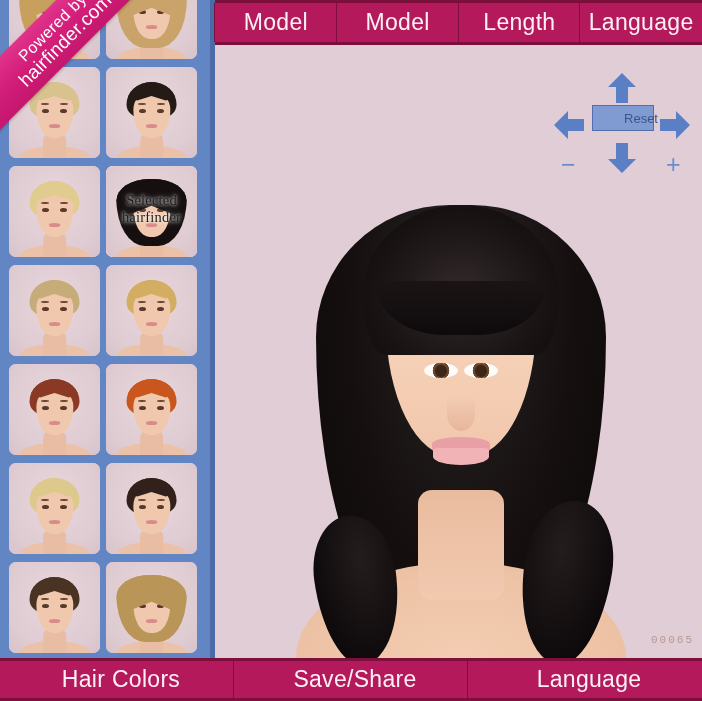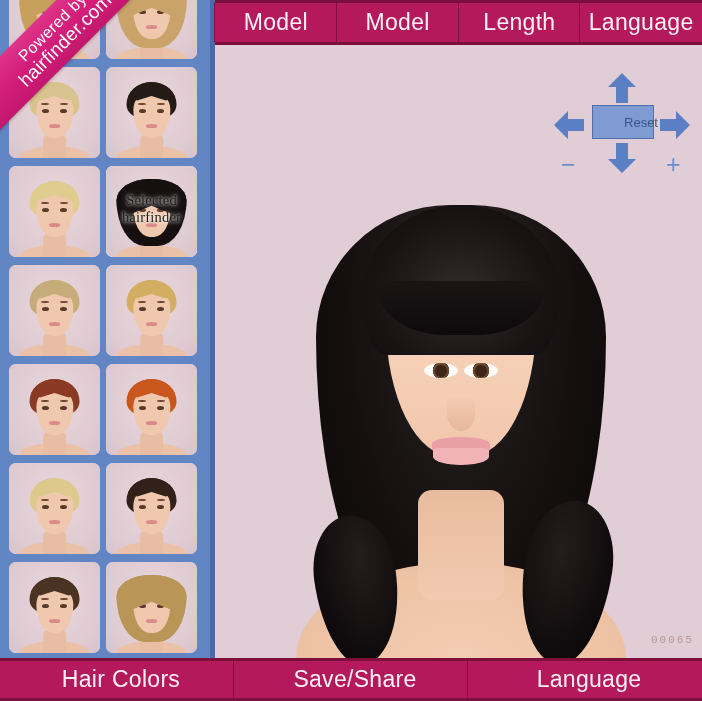--- a/index.html
+++ b/index.html
@@ -145,21 +145,21 @@
   
   #controls {
     position: absolute;
     left: 333px; top: 27px;
     width: 138px;
     height: 105px;
   }
   .ctl { position: absolute; cursor: pointer; }
   #reset-btn {
     left: 39px; top: 33px;
-    width: 62px; height: 34px;
+    width: 62px; height: 26px;
     background: #7f9bd1;
     border: 1px solid #4f6fae;
     color: #3a548c;
     font-family: "Liberation Sans", sans-serif;
     font-size: 13px;
     display: flex; align-items: center; justify-content: center; padding-left: 36px;
   }
   #arr-up    { left: 54px; top: 0;   }
   #arr-down  { left: 54px; top: 70px;}
   #arr-left  { left: 0;   top: 38px; }

